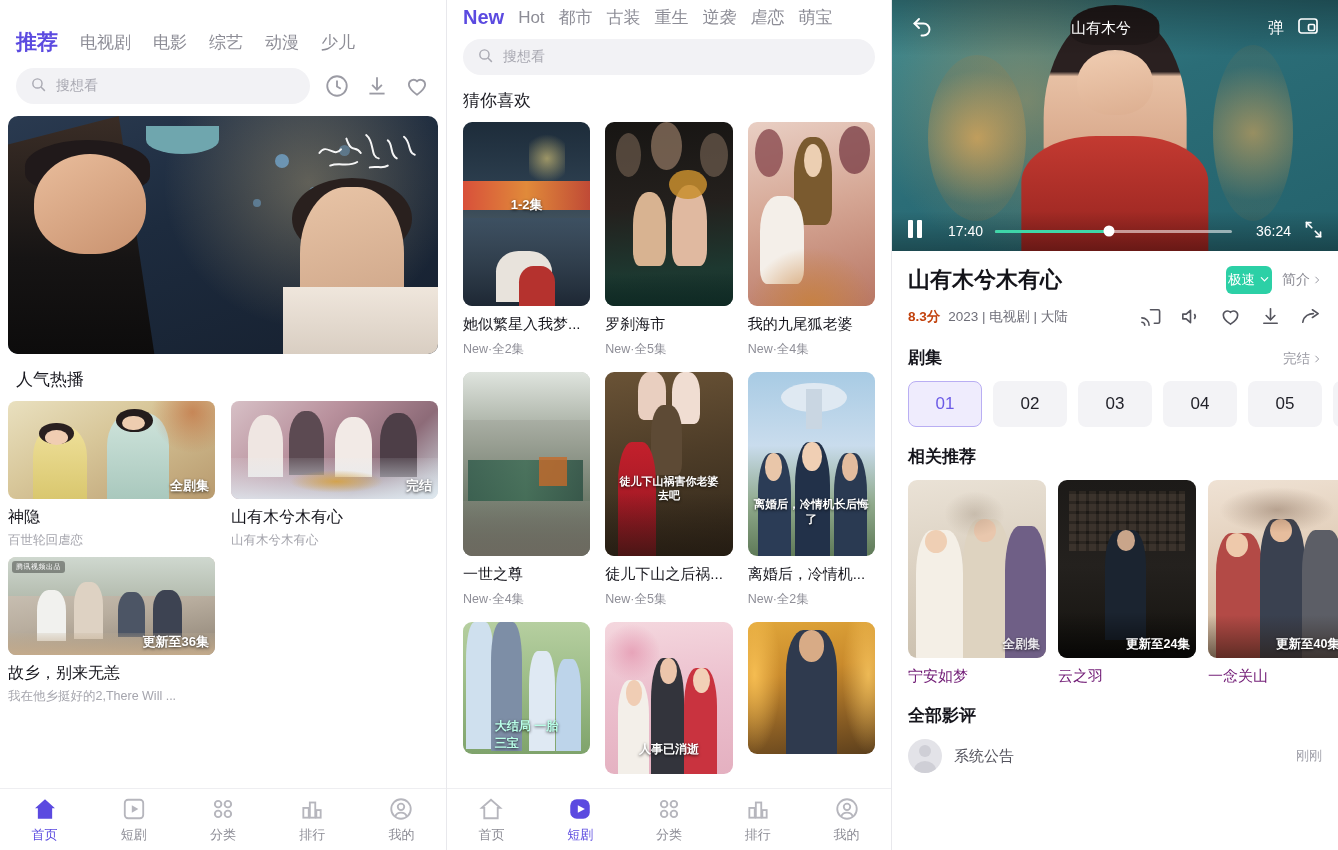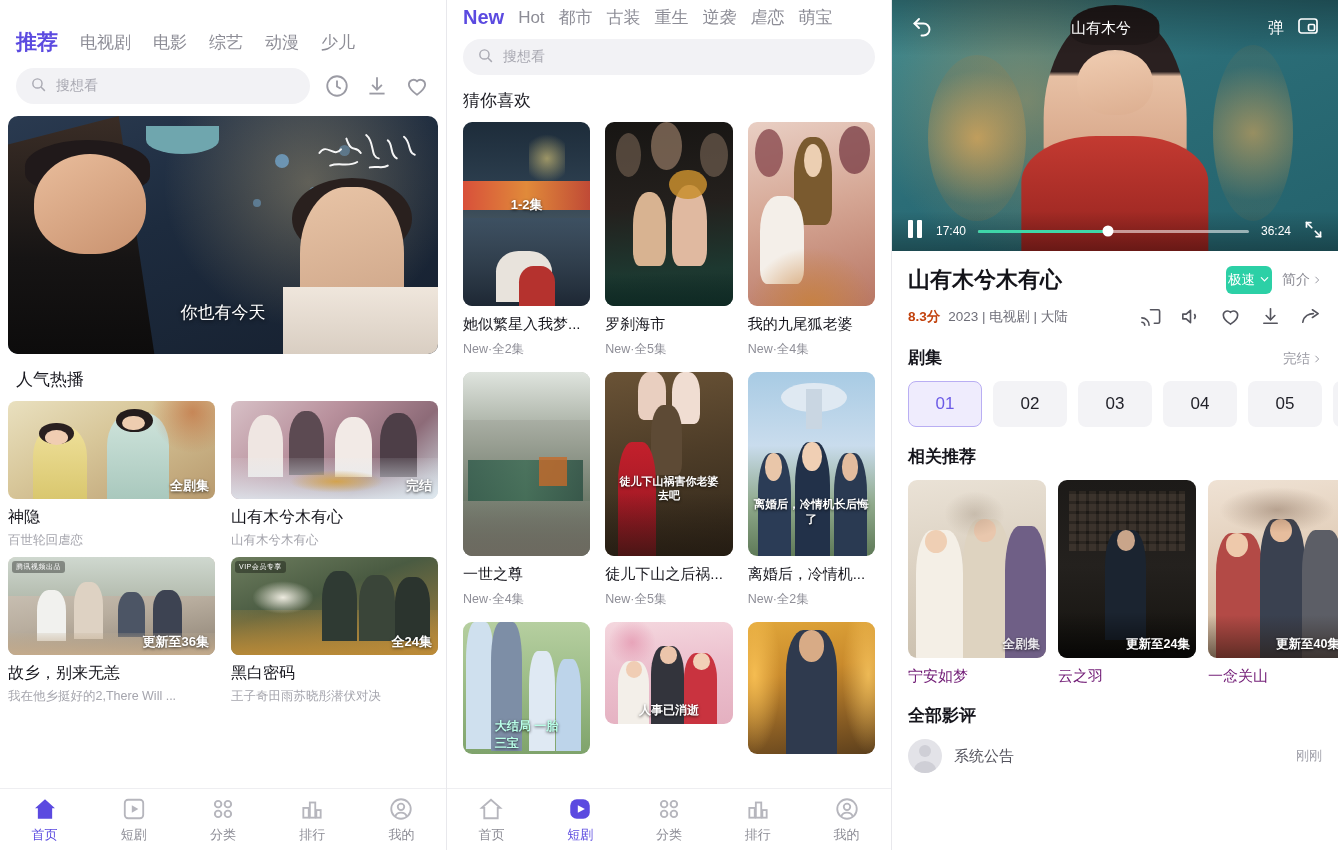--- a/index.html
+++ b/index.html
@@ -104,21 +104,21 @@
       border-radius: 50% 50% 30% 30%; background:#221a1a; }
   .pl-robe { position:absolute; left:50%; transform:translateX(-50%); bottom:0; width:42%; height:46%;
       background: linear-gradient(180deg,#c33a31,#95231f); border-radius: 40% 40% 0 0; }
   .pl-top { position: absolute; left: 0; right: 0; top: 0; height: 56px;
       display: flex; align-items: center; padding: 0 18px; gap: 12px;
       background: linear-gradient(180deg, rgba(0,0,0,.32), rgba(0,0,0,0)); color: #fff; }
   .pl-title { flex: 1; text-align: center; font-size: 15px; }
   .pl-ctrl { position: absolute; left: 0; right: 0; bottom: 0; height: 40px;
       display: flex; align-items: center; gap: 12px; padding: 0 14px; color: #fff;
       background: linear-gradient(0deg, rgba(0,0,0,.30), rgba(0,0,0,0)); }
-  .pl-time { font-size: 12px; }
+  .pl-time { font-size: 14px; margin-left: 12px; }
   .pl-track { flex: 1; height: 3px; background: rgba(255,255,255,.55); border-radius: 2px; position: relative; }
   .pl-fill { position: absolute; left: 0; top: 0; bottom: 0; width: 48%; background: #3fd6a8; border-radius: 2px; }
   .pl-knob { position: absolute; left: 48%; top: 50%; transform: translate(-50%,-50%);
       width: 11px; height: 11px; border-radius: 50%; background: #fff; }
 
   .rtitlerow { display: flex; align-items: center; padding: 14px 16px 0 16px; gap: 10px; }
   .rtitle { font-size: 22px; font-weight: bold; color: #14141a; flex: 1; }
   .speedchip { background: #2cd0a6; color: #fff; font-size: 13.5px; padding: 5px 2px;
       border-radius: 6px; display: flex; align-items: center; gap: 4px; }
   .introlink { font-size: 14px; color: #8b8b94; display:flex; align-items:center; gap:2px; }
@@ -217,21 +217,20 @@
         <div class="hero-girlhair"></div>
         <div class="hero-girl"></div>
         <div class="hero-table"></div>
       </div>
       <div class="hero-logo">
         <svg viewBox="0 0 120 56" fill="none" stroke="#ffffff" stroke-width="2.2" stroke-linecap="round">
           <path d="M6 30c8-12 16 6 24-4M36 14c6 18 10 6 16 16M58 10c10 8 4 24 14 26M82 16c6 4 2 16 10 20M100 12c8 6 4 18 12 20"></path>
           <path d="M18 44c10-4 20 2 30-4M62 46c8-2 14 2 20-2"></path>
         </svg>
       </div>
-      <div class="hero-cap">你也有今天</div>
     </div>
 
     <div class="sectitle">人气热播</div>
 
     <div class="lgrid">
 
       <div class="lcard">
         <div class="lthumb">
           <div class="art" style="background:linear-gradient(150deg,#e9e0bf 0%,#d8c79a 40%,#b89a6e 100%)"></div>
           <div class="ov" style="left:12%;top:26%;width:26%;height:74%;border-radius:42% 42% 0 0;background:linear-gradient(180deg,#efe09a,#d9c76e)"></div>
@@ -271,34 +270,20 @@
           <div class="ov" style="left:53%;top:36%;width:13%;height:46%;border-radius:40% 40% 0 0;background:#4c5565"></div>
           <div class="ov" style="left:70%;top:34%;width:14%;height:48%;border-radius:40% 40% 0 0;background:#3d4352"></div>
           <div class="ov" style="left:0;bottom:0;width:100%;height:22%;background:linear-gradient(180deg,rgba(190,175,150,.2),#c4ab8c)"></div>
           <div class="ltag">腾讯视频出品</div>
           <div class="badge">更新至36集</div>
         </div>
         <div class="ltitle">故乡，别来无恙</div>
         <div class="lsub">我在他乡挺好的2,There Will ...</div>
       </div>
 
-      <div class="lcard">
-        <div class="lthumb">
-          <div class="art" style="background:linear-gradient(160deg,#6d7d5e 0%,#4a5b42 40%,#a8803c 100%)"></div>
-          <div class="ov" style="left:0;bottom:0;width:100%;height:46%;background:linear-gradient(180deg,rgba(200,150,60,.2),rgba(190,140,55,.9))"></div>
-          <div class="ov" style="left:44%;top:14%;width:17%;height:72%;border-radius:40% 40% 0 0;background:#2f3a33"></div>
-          <div class="ov" style="left:62%;top:18%;width:17%;height:68%;border-radius:40% 40% 0 0;background:#3a4539"></div>
-          <div class="ov" style="left:79%;top:20%;width:17%;height:66%;border-radius:40% 40% 0 0;background:#2b342e"></div>
-          <div class="ov" style="left:10%;top:24%;width:30%;height:34%;background:radial-gradient(ellipse,rgba(255,250,240,.9),transparent 70%)"></div>
-          <div class="ltag">VIP会员专享</div>
-          <div class="badge">全24集</div>
-        </div>
-        <div class="ltitle">黑白密码</div>
-        <div class="lsub">王子奇田雨苏晓彤潜伏对决</div>
-      </div>
 
     </div>
 
     <div class="tabbar">
       <div class="tbitem active">
         <span class="tbicon">
           <svg viewBox="0 0 24 24" fill="currentColor">
               <path d="M12 3 2.8 11.2h2.6V21h13.2v-9.8h2.6z"></path>
             </svg>
         </span>
@@ -470,21 +455,21 @@
           <div class="art" style="background:linear-gradient(180deg,#b6cfa0 0%,#9dbd88 45%,#7fa36c 100%)"></div>
           <div class="ov" style="left:2%;top:0%;width:22%;height:96%;border-radius:30% 30% 0 0;background:#cfe0ee"></div>
           <div class="ov" style="left:22%;top:0%;width:24%;height:98%;border-radius:30% 30% 0 0;background:#7d8ea6"></div>
           <div class="ov" style="left:52%;top:22%;width:20%;height:76%;border-radius:34% 34% 0 0;background:#dfe9f3"></div>
           <div class="ov" style="left:73%;top:28%;width:20%;height:70%;border-radius:34% 34% 0 0;background:#bdd4ea"></div>
           <div class="mbadge" style="top:73%;font-size:12px;color:#b9ffe8">大结局 一胎三宝</div>
         </div>
       </div>
 
       <div class="mcard">
-        <div class="mthumb" style="height:102px">
+        <div class="mthumb" style="height:152px">
           <div class="art" style="background:linear-gradient(175deg,#f4d7de 0%,#ecc0ce 45%,#e4b0c0 100%)"></div>
           <div class="ov" style="left:0;top:0;width:42%;height:40%;background:radial-gradient(circle,rgba(228,150,175,.75),transparent 70%)"></div>
           <div class="ov" style="left:10%;top:38%;width:24%;height:62%;border-radius:36% 36% 0 0;background:#f3efe9"></div>
           <div class="ov" style="left:36%;top:24%;width:26%;height:76%;border-radius:36% 36% 0 0;background:#33343c"></div>
           <div class="ov" style="left:62%;top:30%;width:26%;height:70%;border-radius:36% 36% 0 0;background:#c9333f"></div>
           <div class="ov" style="left:16%;top:38%;width:13%;height:17%;border-radius:50%;background:#f0cdb4"></div>
           <div class="ov" style="left:43%;top:24%;width:13%;height:17%;border-radius:50%;background:#ecc5ab"></div>
           <div class="ov" style="left:69%;top:30%;width:13%;height:17%;border-radius:50%;background:#f2d0b7"></div>
           <div class="mbadge" style="top:78%;font-size:12px">人事已消逝</div>
         </div>

